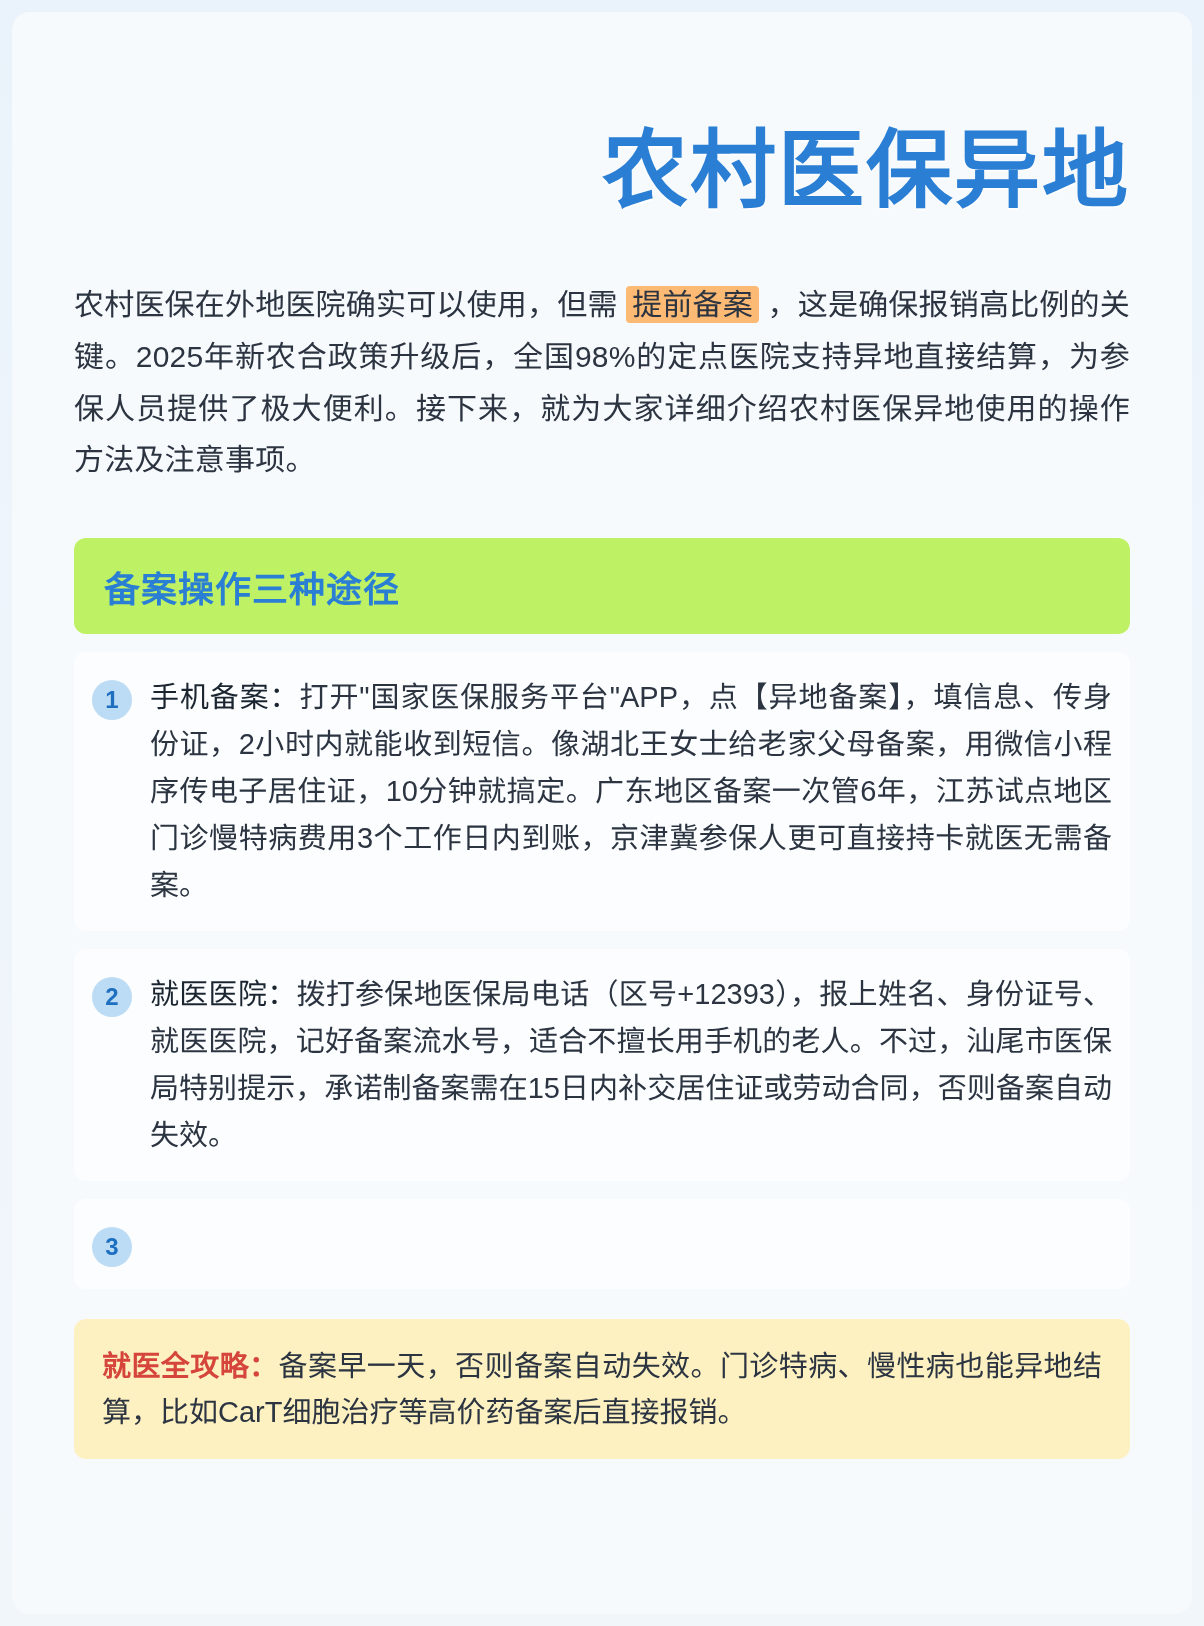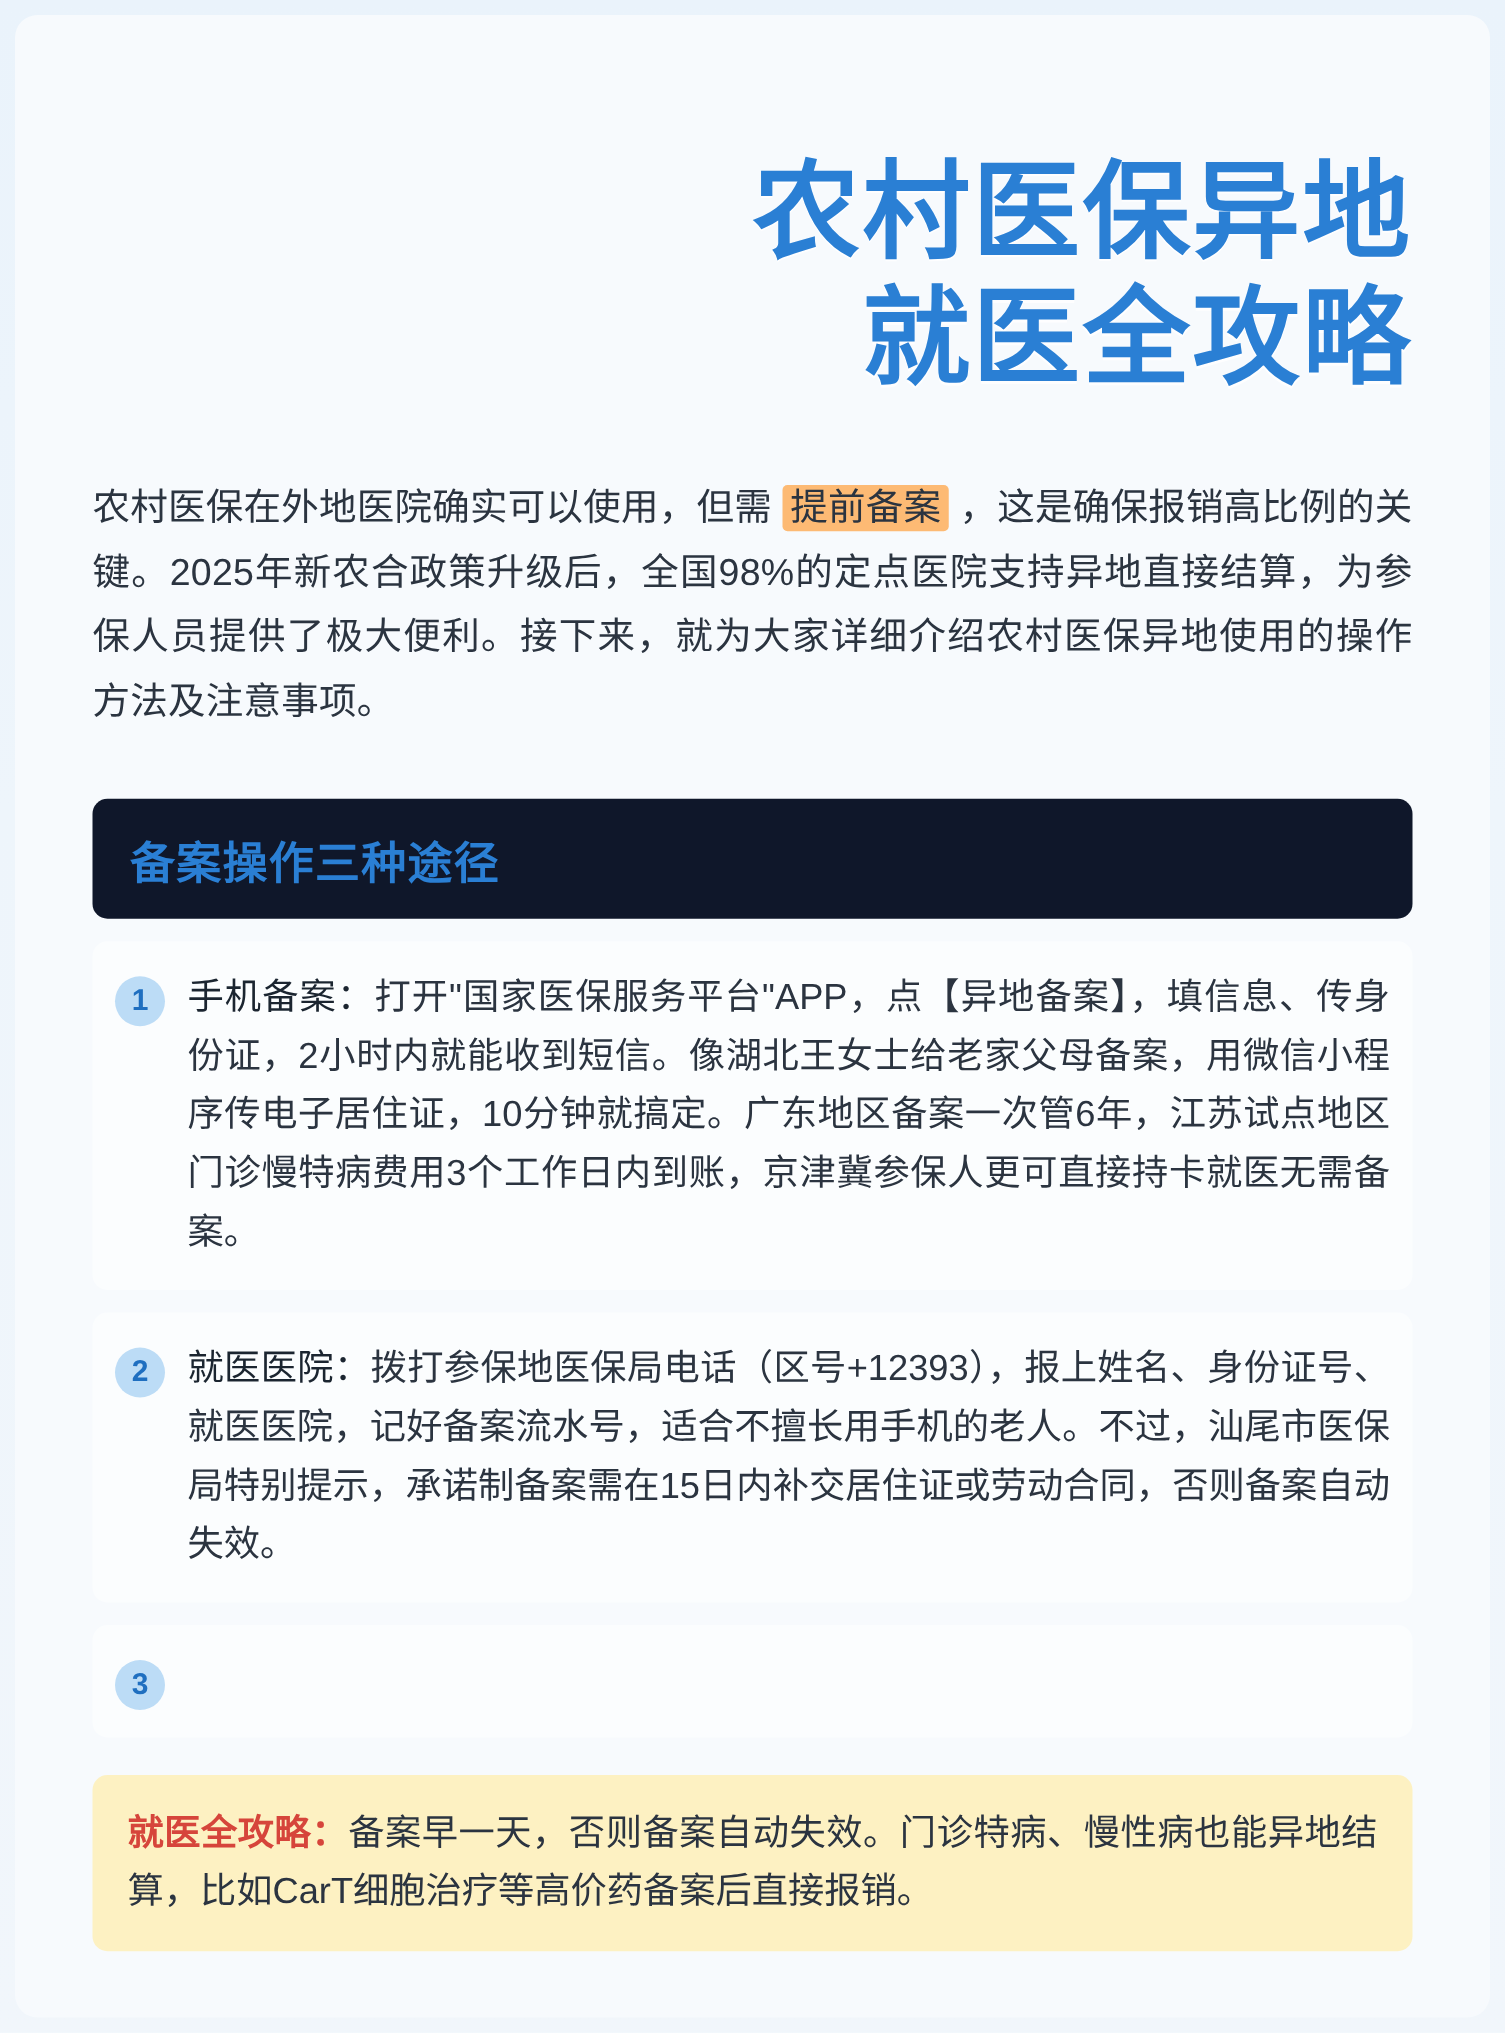--- a/index.html
+++ b/index.html
@@ -52,21 +52,21 @@
     text-align: justify;
     letter-spacing: 0.2px;
   }
   .hl {
     background: #fdba74;
     border-radius: 4px;
     padding: 2px 6px;
   }
   .section-head {
     margin-top: 52px;
-    background: #0f172a;
+    background: #bef264;
     border-radius: 12px;
     padding: 22px 30px;
   }
   .section-head-text {
     font-size: 36px;
     font-weight: 800;
     color: #2a7fd4;
     letter-spacing: 1px;
   }
   .steps {
@@ -122,21 +122,20 @@
   }
 </style>
 </head>
 <body>
 
 <div class="page">
   <div class="card">
 
     <div class="title-block">
       <div class="title-line">农村医保异地</div>
-      <div class="title-line">就医全攻略</div>
     </div>
 
     <div class="intro">
       <span>农村医保在外地医院确实可以使用，但需</span>
       <span class="hl">提前备案</span>
       <span>，这是确保报销高比例的关键。2025年新农合政策升级后，全国98%的定点医院支持异地直接结算，为参保人员提供了极大便利。接下来，就为大家详细介绍农村医保异地使用的操作方法及注意事项。</span>
     </div>
 
     <div class="section-head">
       <div class="section-head-text">备案操作三种途径</div>

